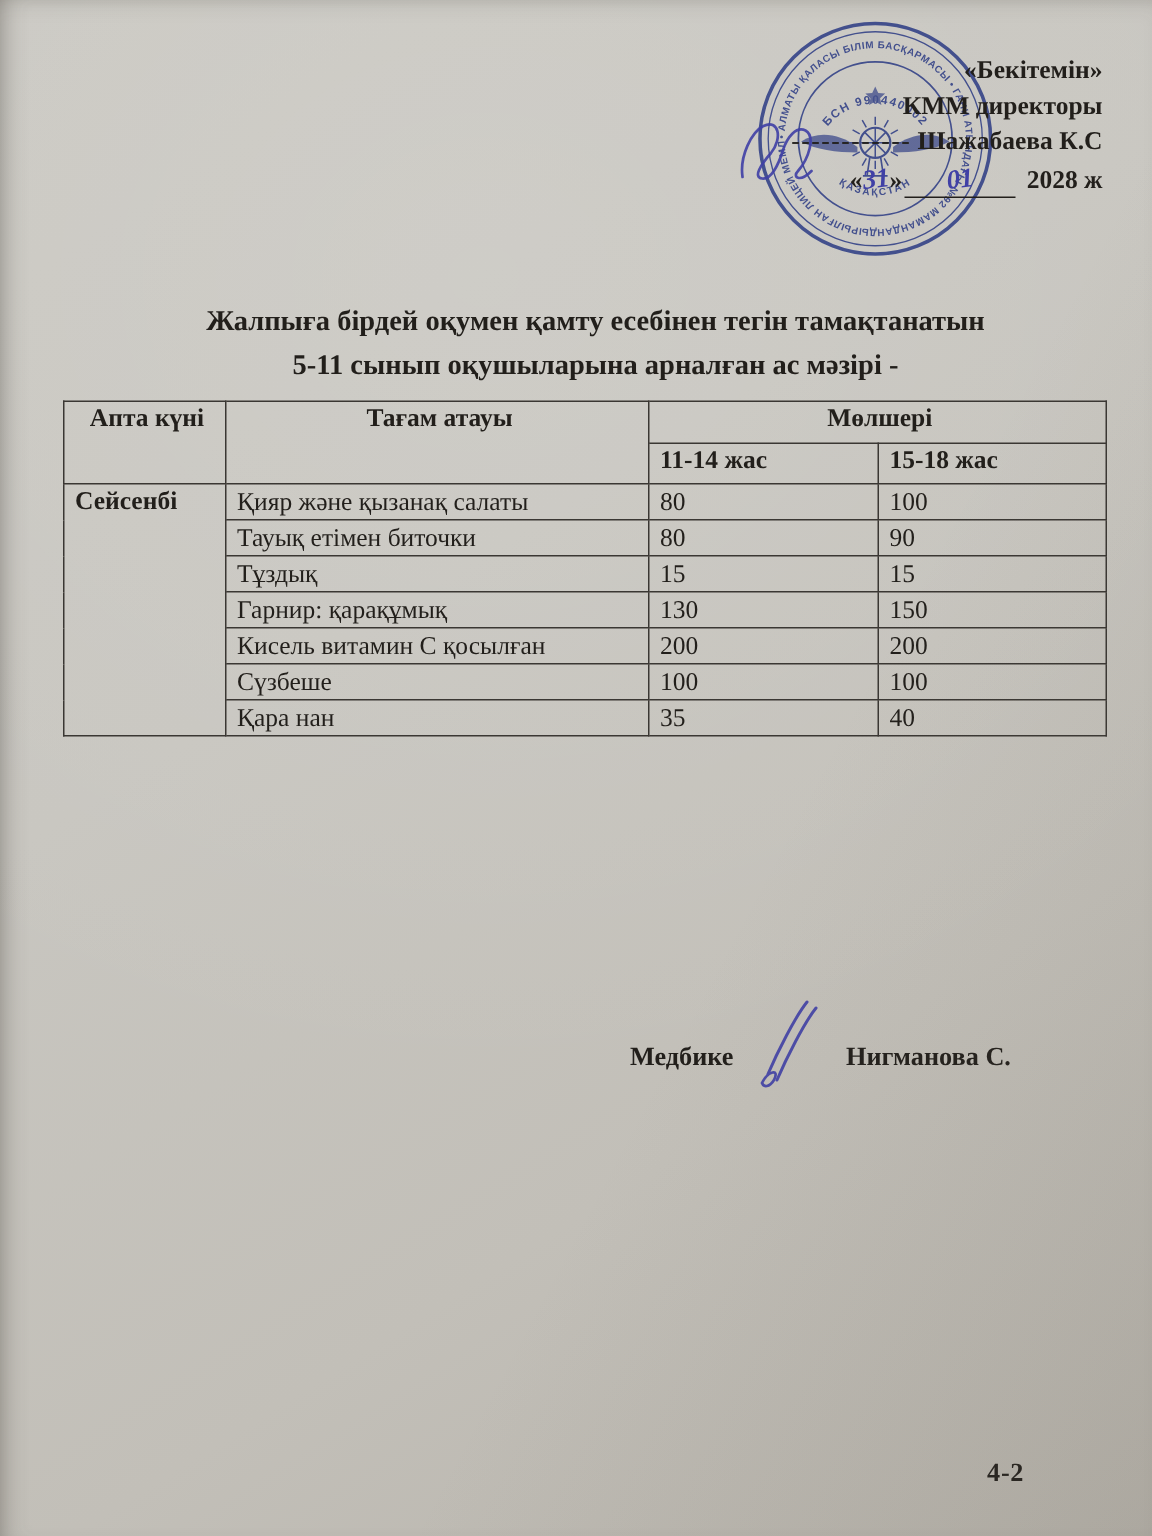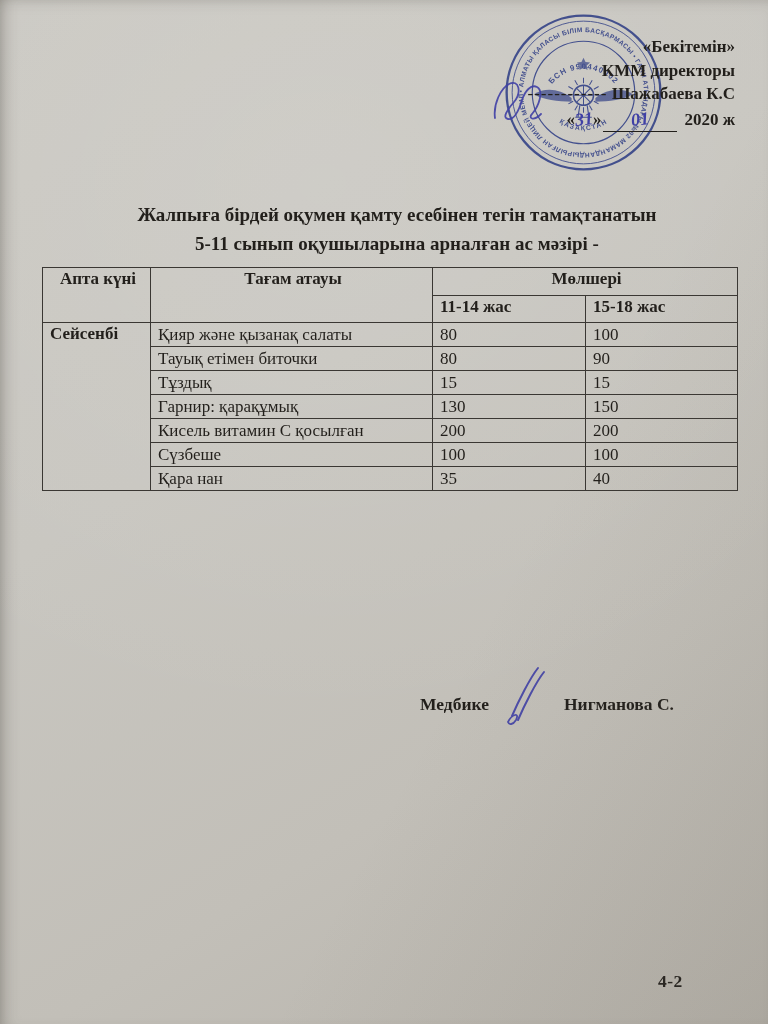--- a/index.html
+++ b/index.html
@@ -117,21 +117,21 @@
   </svg>
 
   <svg class="dir-sign" viewBox="0 0 76 56" aria-hidden="true">
     <path class="pen-path" stroke-width="1.8" d="M 6,44 C 4,30 12,14 20,10 C 30,5 33,18 25,28 C 18,36 13,44 19,45 C 25,46 30,36 33,26 C 36,17 42,10 48,13 C 55,17 50,32 43,40 C 39,44 44,48 52,40"></path>
   </svg>
 
   <div class="approval">
     <div>«Бекітемін»</div>
     <div>КММ директоры</div>
     <div><span class="dashes">------------</span> <span>Шажабаева К.С</span></div>
-    <div class="date-line"><span>«</span><span class="hand">31</span><span>»</span><span class="dateline"><span class="hand">01</span></span><span>2020 ж</span></div>
+    <div class="date-line"><span>«</span><span class="hand">31</span><span>»</span><span class="dateline"><span class="hand">01</span></span><span>2028 ж</span></div>
   </div>
 
   <div class="doc-title">
     <div>Жалпыға бірдей оқумен қамту есебінен тегін тамақтанатын</div>
     <div>5-11 сынып оқушыларына арналған ас мәзірі -</div>
   </div>
 
   <table class="menu">
     <colgroup>
         <col class="c1">

